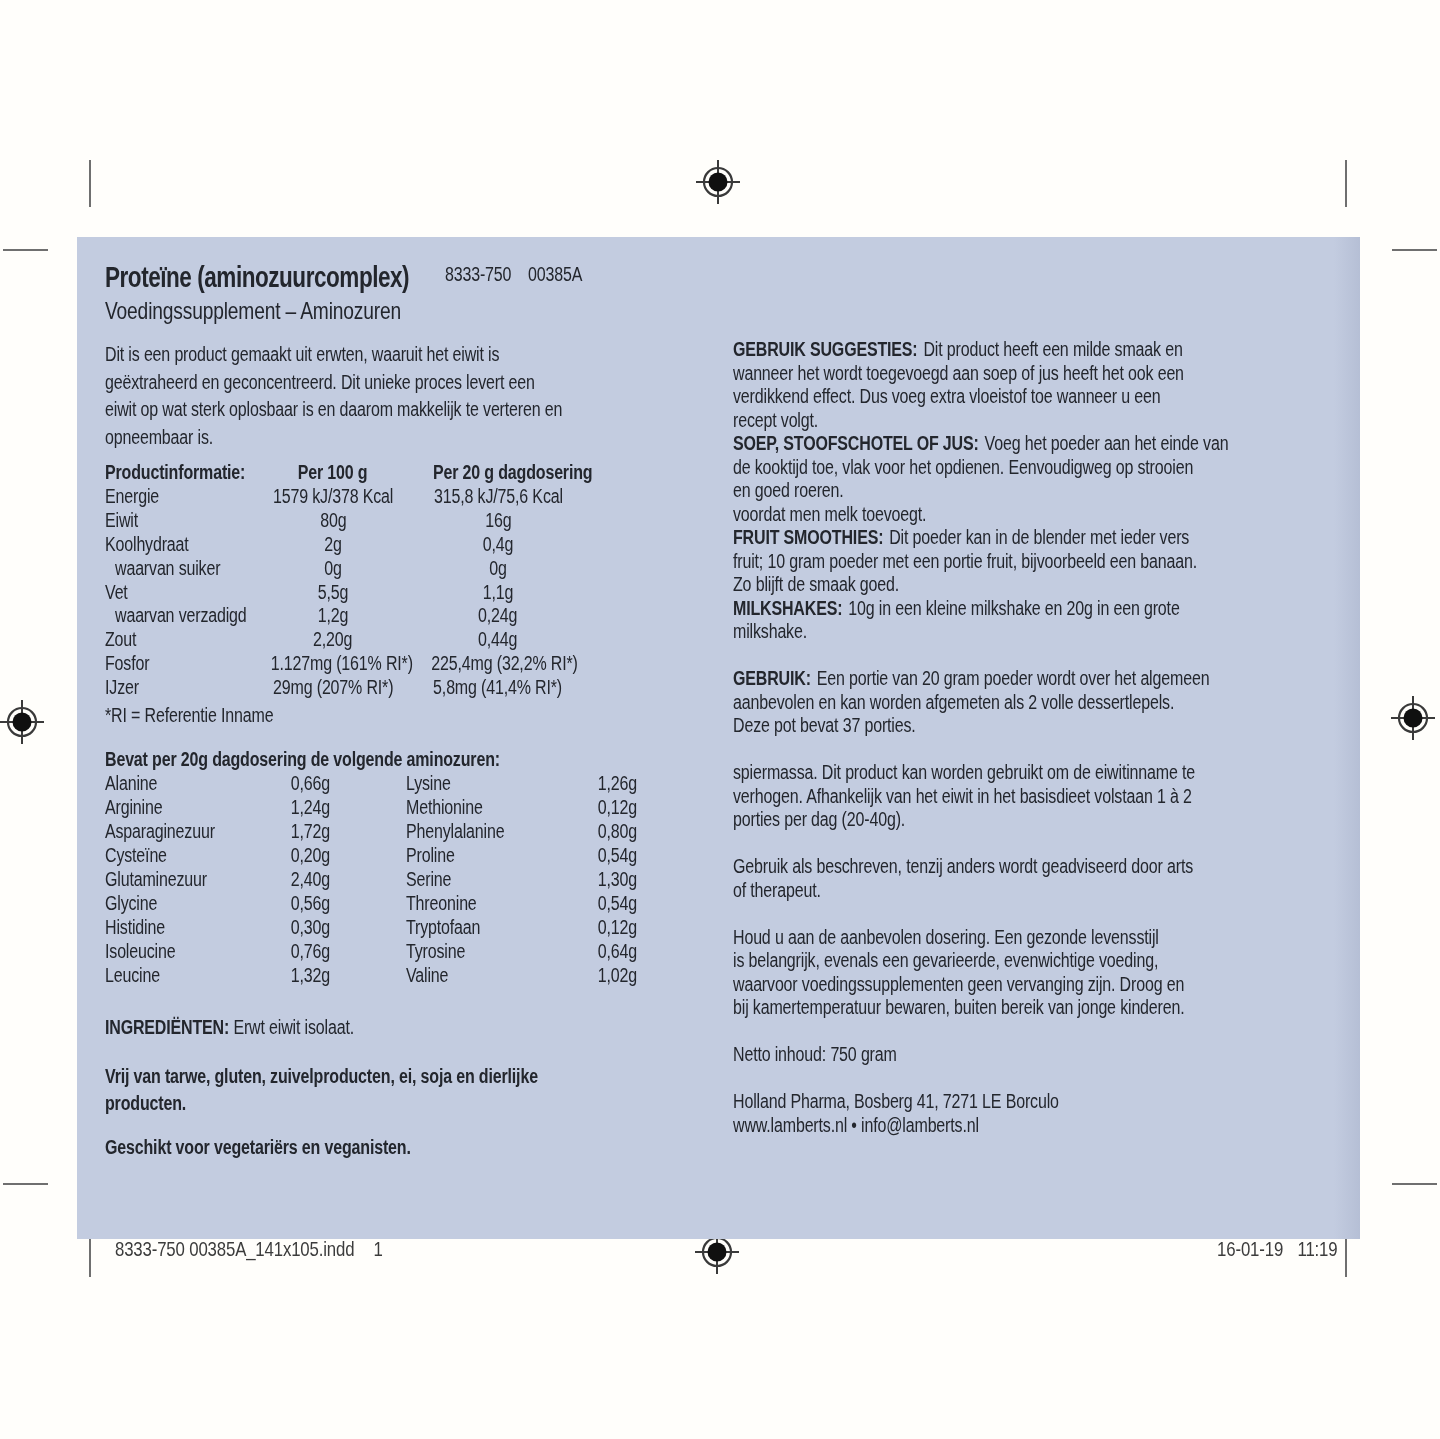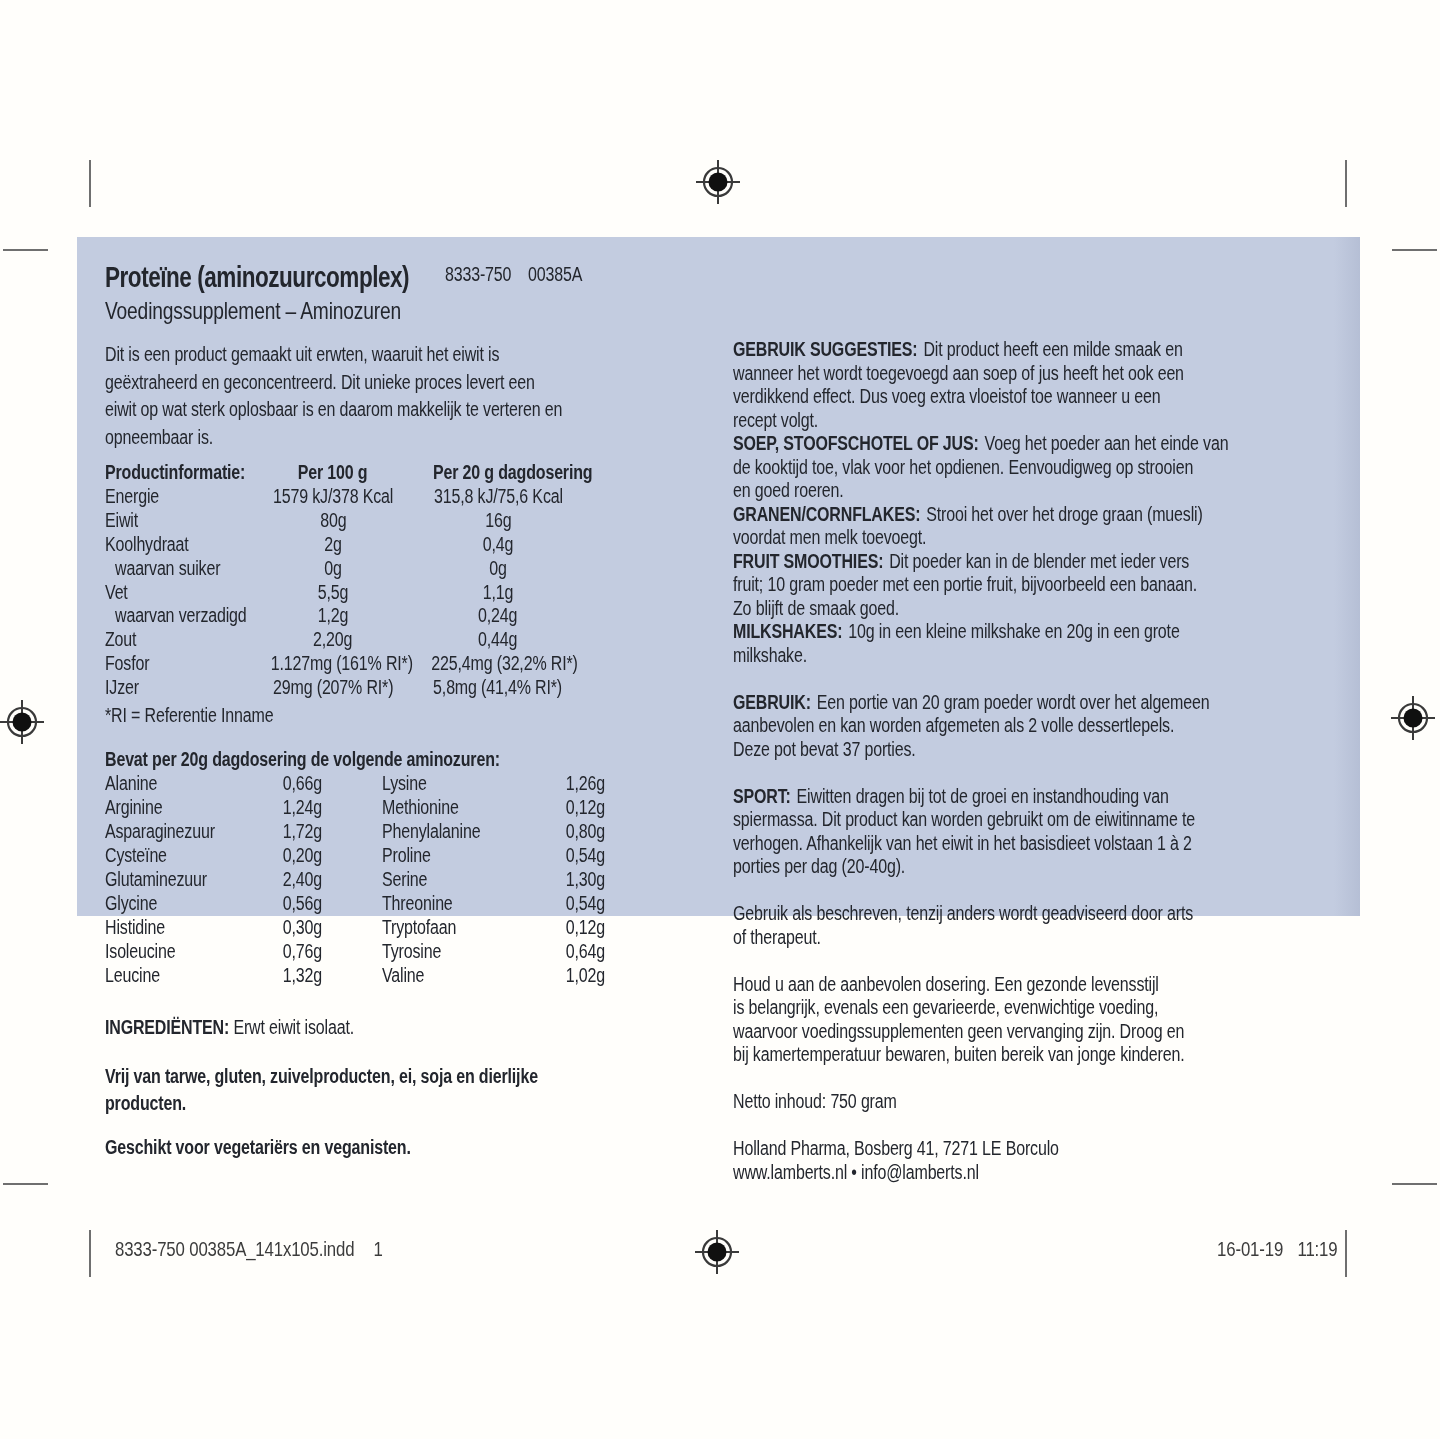--- a/index.html
+++ b/index.html
@@ -8,21 +8,21 @@
     font-family:"Liberation Sans", sans-serif; color:#23262d; overflow:hidden;
   }
   
   .crop { position:absolute; background:#6f6f6f; }
   .crop.v { width:2px; height:47px; }
   .crop.h { width:45px; height:2px; }
   
   .reg { position:absolute; width:44px; height:44px; }
   
   .panel {
-    position:absolute; left:77px; top:237px; width:1283px; height:679px;
+    position:absolute; left:77px; top:237px; width:1283px; height:1002px;
     background:#c3cce0;
   }
   .panel::after {
     content:""; position:absolute; right:0; top:0; bottom:0; width:26px;
     background:linear-gradient(to right, rgba(110,122,156,0) 0%, rgba(110,122,156,0.16) 100%);
     pointer-events:none;
   }
   
   .cond { display:inline-block; white-space:nowrap; transform:scaleX(0.8); transform-origin:0 50%; letter-spacing:-0.2px; }
   b, .b { font-weight:700; }
@@ -40,21 +40,21 @@
   .nut-row { display:grid; grid-template-columns:148px 160px 170px; }
   .c { display:block; }
   .c.l { text-align:left; }
   .c.m { text-align:center; }
   .c.l .cond { transform-origin:0 50%; }
   .c.m .cond { transform-origin:50% 50%; }
   .c.l.ind { padding-left:10px; }
   .nut-foot { margin-top:4px; }
   
   .amino { position:absolute; left:28px; top:510px; font-size:20px; line-height:24px; }
-  .am-row { display:grid; grid-template-columns:152px 65px 60px 150px 73px; }
+  .am-row { display:grid; grid-template-columns:152px 65px 60px 150px 73px;gap:8px; }
   .am-row .val { text-align:right; }
   .am-row .val .cond { transform-origin:100% 50%; }
   
   .ingredients { position:absolute; left:28px; top:777px; font-size:20px; line-height:26px; }
   .allergen { position:absolute; left:28px; top:826px; font-size:20px; line-height:27px; font-weight:700; }
   .suitable { position:absolute; left:28px; top:897px; font-size:20px; line-height:26px; font-weight:700; }
   
   .usage { position:absolute; left:656px; top:101px; font-size:20px; line-height:23.5px; }
   .ublock.gap { margin-top:23.5px; }
   .lead { padding-right:2px; }
@@ -262,39 +262,37 @@
           <div class="line"><span class="cond">wanneer het wordt toegevoegd aan soep of jus heeft het ook een</span></div>
           <div class="line"><span class="cond">verdikkend effect. Dus voeg extra vloeistof toe wanneer u een</span></div>
           <div class="line"><span class="cond">recept volgt.</span></div>
         </div>
         <div class="ublock">
           <div class="line"><span class="cond"><b class="lead">SOEP, STOOFSCHOTEL OF JUS: </b>Voeg het poeder aan het einde van</span></div>
           <div class="line"><span class="cond">de kooktijd toe, vlak voor het opdienen. Eenvoudigweg op strooien</span></div>
           <div class="line"><span class="cond">en goed roeren.</span></div>
         </div>
         <div class="ublock">
-          <div class="line"><span class="cond"><b class="lead">GRANEN/CORNFLAKES: </b>Strooi het over het droge graan (muesli)</span></div>
           <div class="line"><span class="cond">voordat men melk toevoegt.</span></div>
         </div>
         <div class="ublock">
           <div class="line"><span class="cond"><b class="lead">FRUIT SMOOTHIES: </b>Dit poeder kan in de blender met ieder vers</span></div>
           <div class="line"><span class="cond">fruit; 10 gram poeder met een portie fruit, bijvoorbeeld een banaan.</span></div>
           <div class="line"><span class="cond">Zo blijft de smaak goed.</span></div>
         </div>
         <div class="ublock">
           <div class="line"><span class="cond"><b class="lead">MILKSHAKES: </b>10g in een kleine milkshake en 20g in een grote</span></div>
           <div class="line"><span class="cond">milkshake.</span></div>
         </div>
         <div class="ublock gap">
           <div class="line"><span class="cond"><b class="lead">GEBRUIK: </b>Een portie van 20 gram poeder wordt over het algemeen</span></div>
           <div class="line"><span class="cond">aanbevolen en kan worden afgemeten als 2 volle dessertlepels.</span></div>
           <div class="line"><span class="cond">Deze pot bevat 37 porties.</span></div>
         </div>
         <div class="ublock gap">
-          <div class="line"><span class="cond"><b class="lead">SPORT: </b>Eiwitten dragen bij tot de groei en instandhouding van</span></div>
           <div class="line"><span class="cond">spiermassa. Dit product kan worden gebruikt om de eiwitinname te</span></div>
           <div class="line"><span class="cond">verhogen. Afhankelijk van het eiwit in het basisdieet volstaan 1 à 2</span></div>
           <div class="line"><span class="cond">porties per dag (20-40g).</span></div>
         </div>
         <div class="ublock gap">
           <div class="line"><span class="cond">Gebruik als beschreven, tenzij anders wordt geadviseerd door arts</span></div>
           <div class="line"><span class="cond">of therapeut.</span></div>
         </div>
         <div class="ublock gap">
           <div class="line"><span class="cond">Houd u aan de aanbevolen dosering. Een gezonde levensstijl</span></div>

